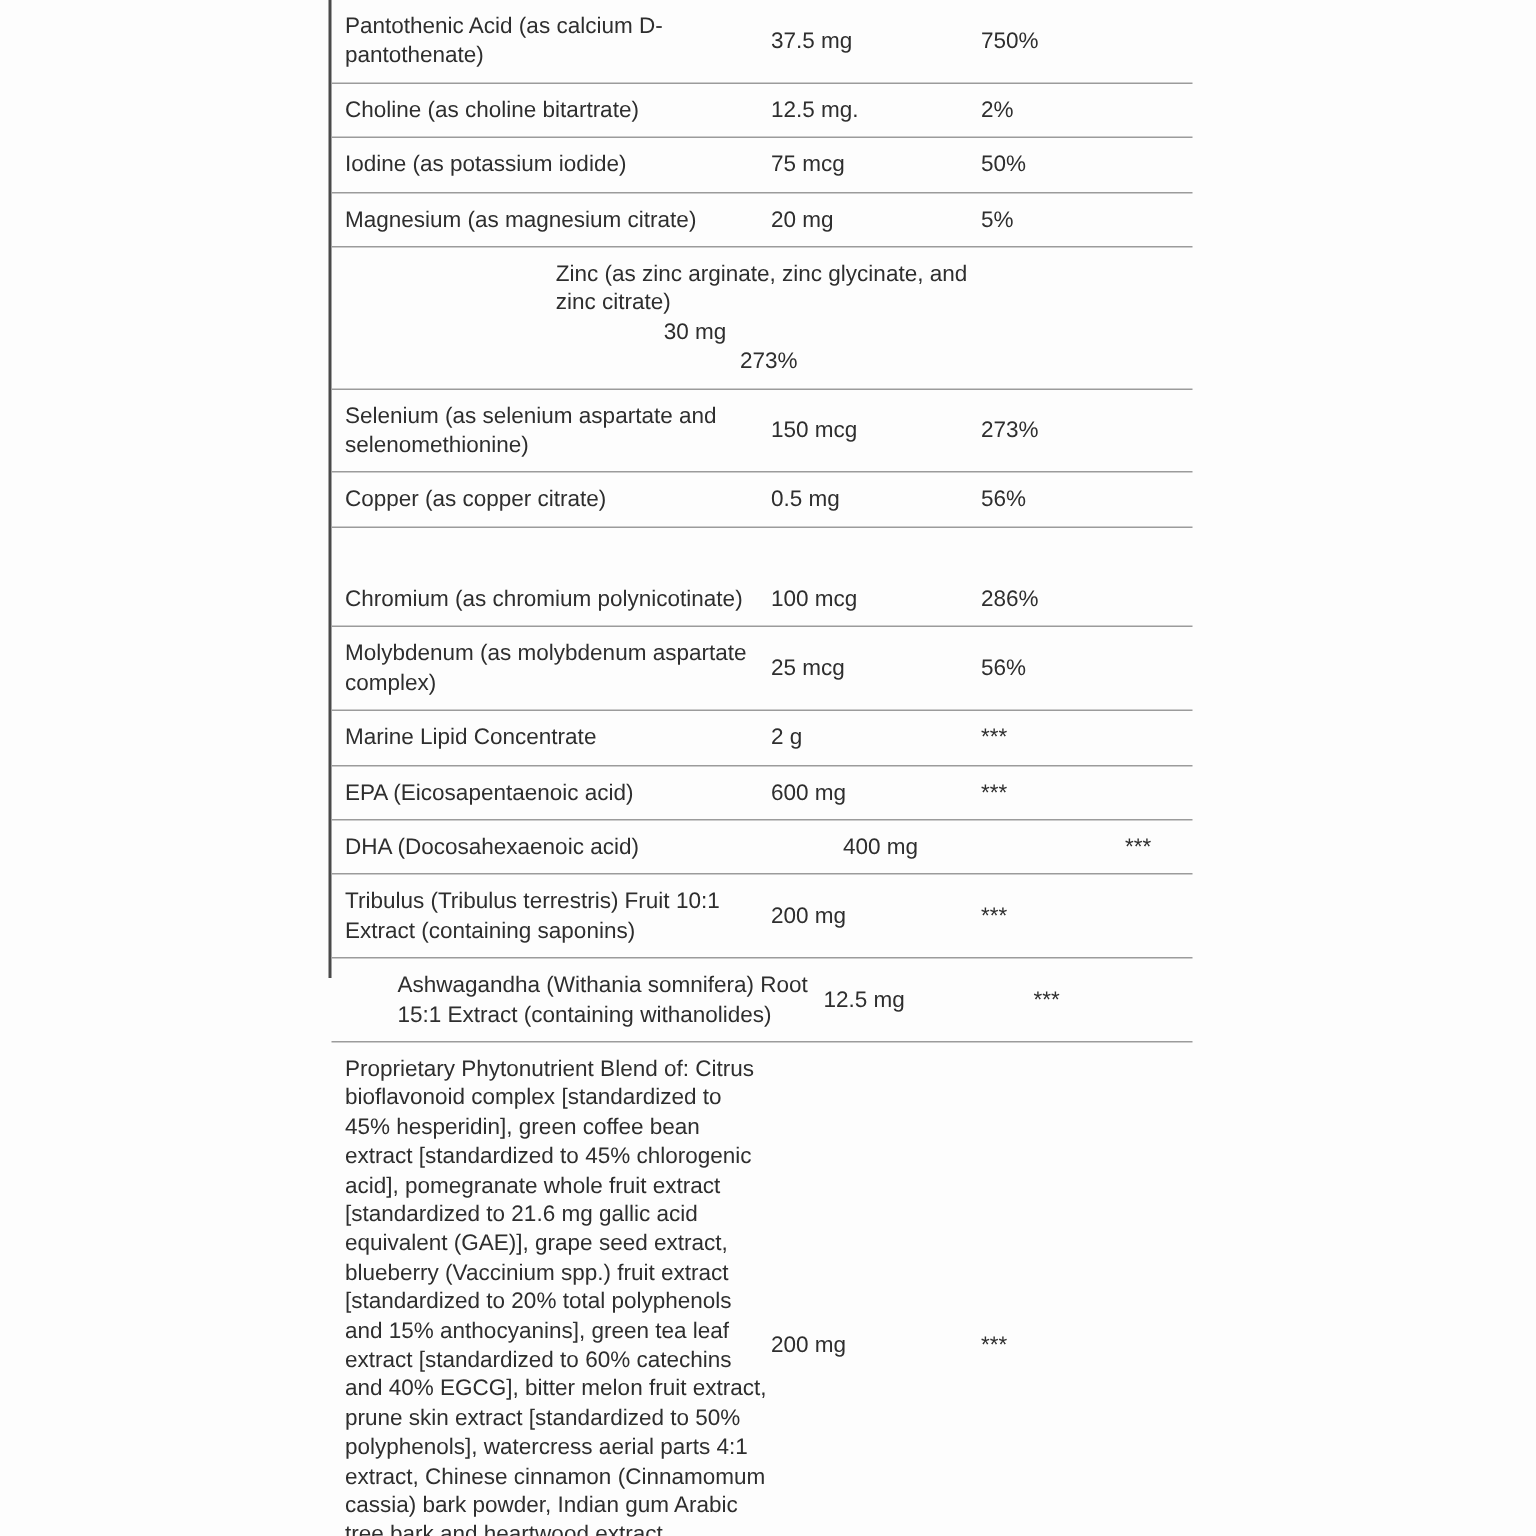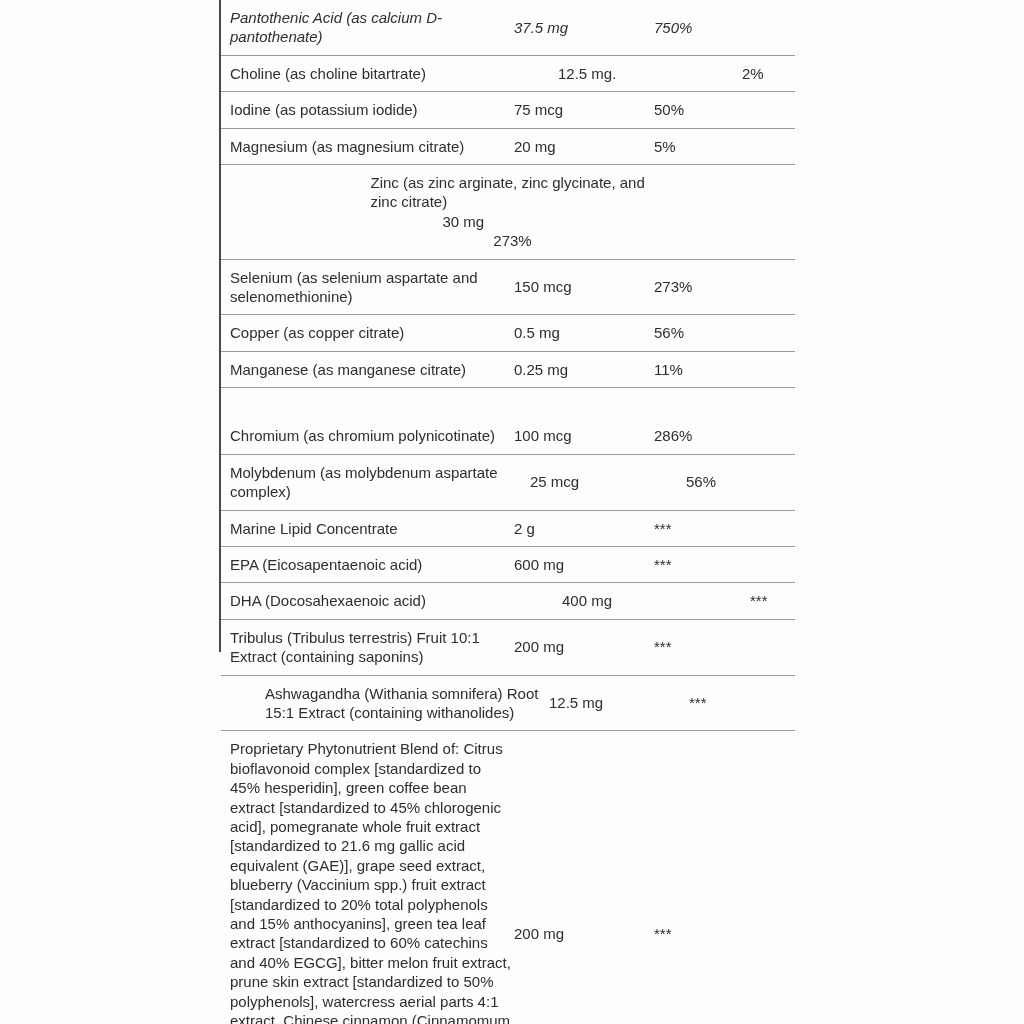--- a/index.html
+++ b/index.html
@@ -55,26 +55,26 @@
     flex: 1;
     line-height: 19.4px;
   }
 </style>
 </head>
 <body>
 
 <div class="page" style="background: rgb(253, 253, 253); color: rgb(46, 46, 46);">
   <div class="left-border" style="background: rgb(74, 74, 74);"></div>
   <div class="supp-table">
-      <div class="supp-row" style="border-bottom-color: rgb(155, 155, 155); font-style: italic;">
+      <div class="supp-row" style="border-bottom-color: rgb(155, 155, 155);">
     <div class="cell-name">Pantothenic Acid (as calcium D-pantothenate)</div>
     <div class="cell-amount">37.5 mg</div>
     <div class="cell-dv">750%</div>
   </div>
-      <div class="supp-row" style="border-bottom-color: rgb(155, 155, 155); gap: 44px;">
+      <div class="supp-row" style="border-bottom-color: rgb(155, 155, 155);">
     <div class="cell-name">Choline (as choline bitartrate)</div>
     <div class="cell-amount">12.5 mg.</div>
     <div class="cell-dv">2%</div>
   </div>
       <div class="supp-row" style="border-bottom-color: rgb(155, 155, 155);">
     <div class="cell-name">Iodine (as potassium iodide)</div>
     <div class="cell-amount">75 mcg</div>
     <div class="cell-dv">50%</div>
   </div>
       <div class="supp-row" style="border-bottom-color: rgb(155, 155, 155);">
@@ -90,31 +90,26 @@
       <div class="supp-row" style="border-bottom-color: rgb(155, 155, 155);">
     <div class="cell-name">Selenium (as selenium aspartate and selenomethionine)</div>
     <div class="cell-amount">150 mcg</div>
     <div class="cell-dv">273%</div>
   </div>
       <div class="supp-row" style="border-bottom-color: rgb(155, 155, 155); justify-content: center;">
     <div class="cell-name">Copper (as copper citrate)</div>
     <div class="cell-amount">0.5 mg</div>
     <div class="cell-dv">56%</div>
   </div>
-      <div class="supp-row" style="border-bottom-color: rgb(155, 155, 155);">
-    <div class="cell-name">Manganese (as manganese citrate)</div>
-    <div class="cell-amount">0.25 mg</div>
-    <div class="cell-dv">11%</div>
-  </div>
       <div class="supp-row" style="border-bottom-color: rgb(155, 155, 155); margin-top: 30px;">
     <div class="cell-name">Chromium (as chromium polynicotinate)</div>
     <div class="cell-amount">100 mcg</div>
     <div class="cell-dv">286%</div>
   </div>
-      <div class="supp-row" style="border-bottom-color: rgb(155, 155, 155); gap: 16px;">
+      <div class="supp-row" style="border-bottom-color: rgb(155, 155, 155);">
     <div class="cell-name">Molybdenum (as molybdenum aspartate complex)</div>
     <div class="cell-amount">25 mcg</div>
     <div class="cell-dv">56%</div>
   </div>
       <div class="supp-row" style="border-bottom-color: rgb(155, 155, 155);">
     <div class="cell-name">Marine Lipid Concentrate</div>
     <div class="cell-amount">2 g</div>
     <div class="cell-dv">***</div>
   </div>
       <div class="supp-row" style="border-bottom-color: rgb(155, 155, 155);">

